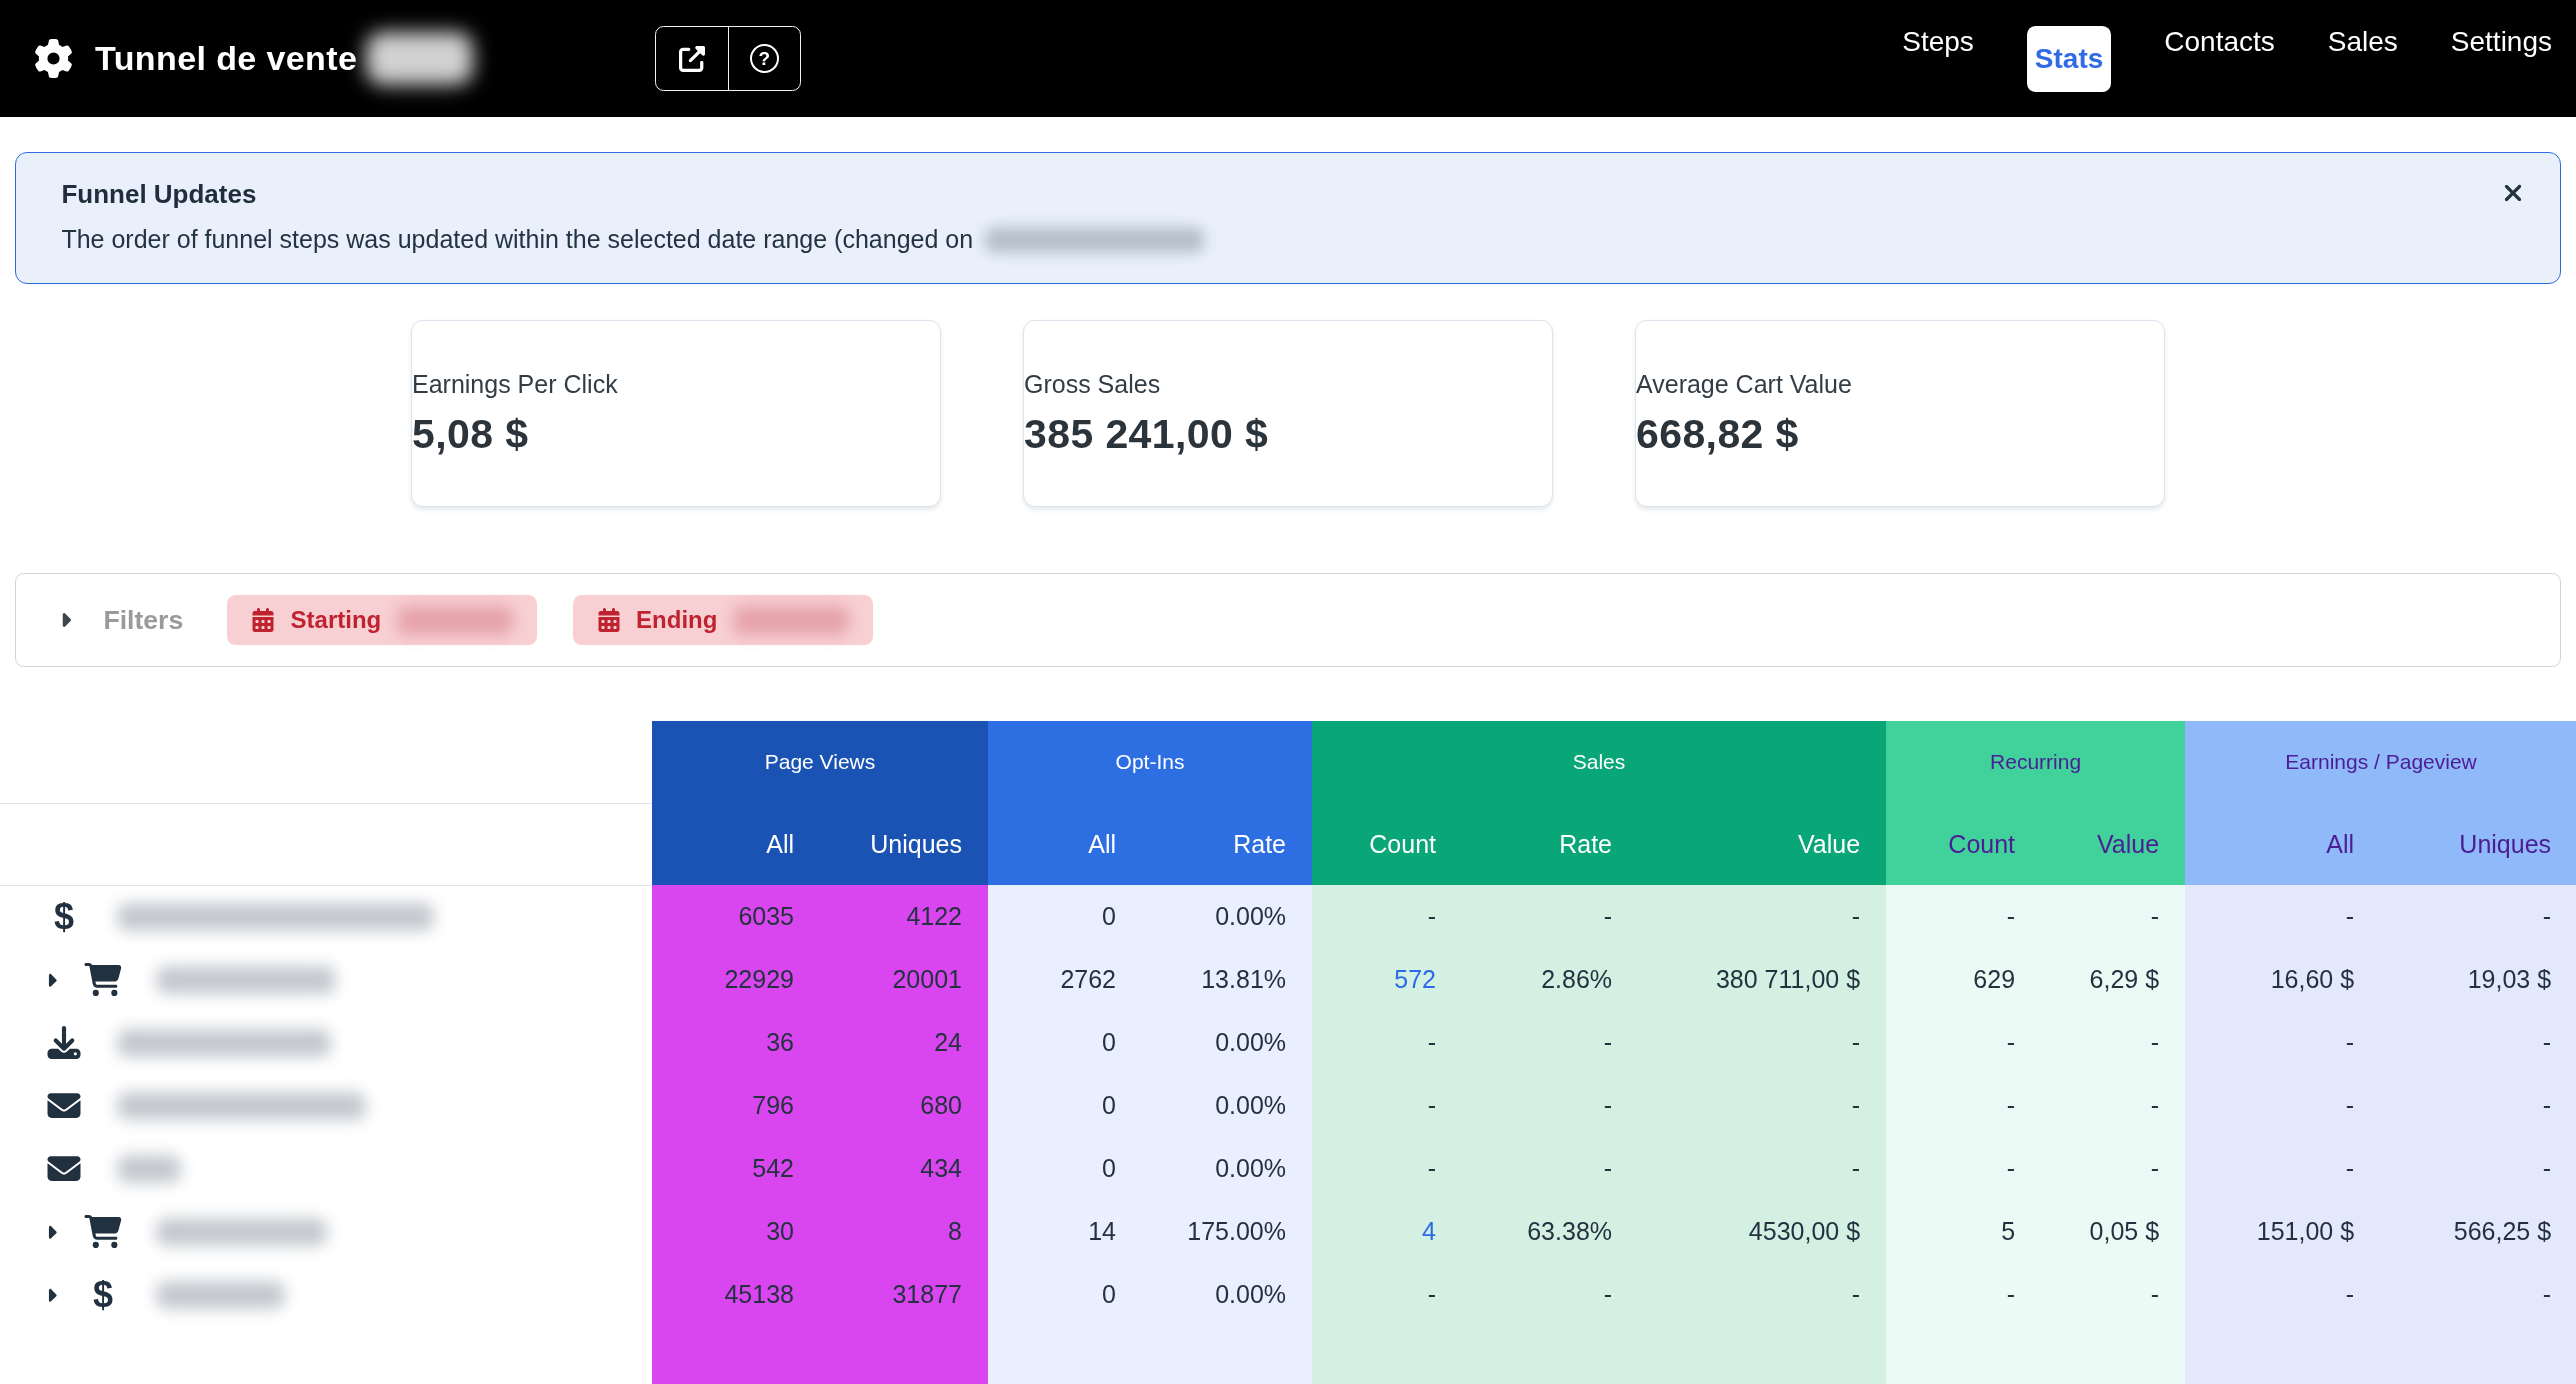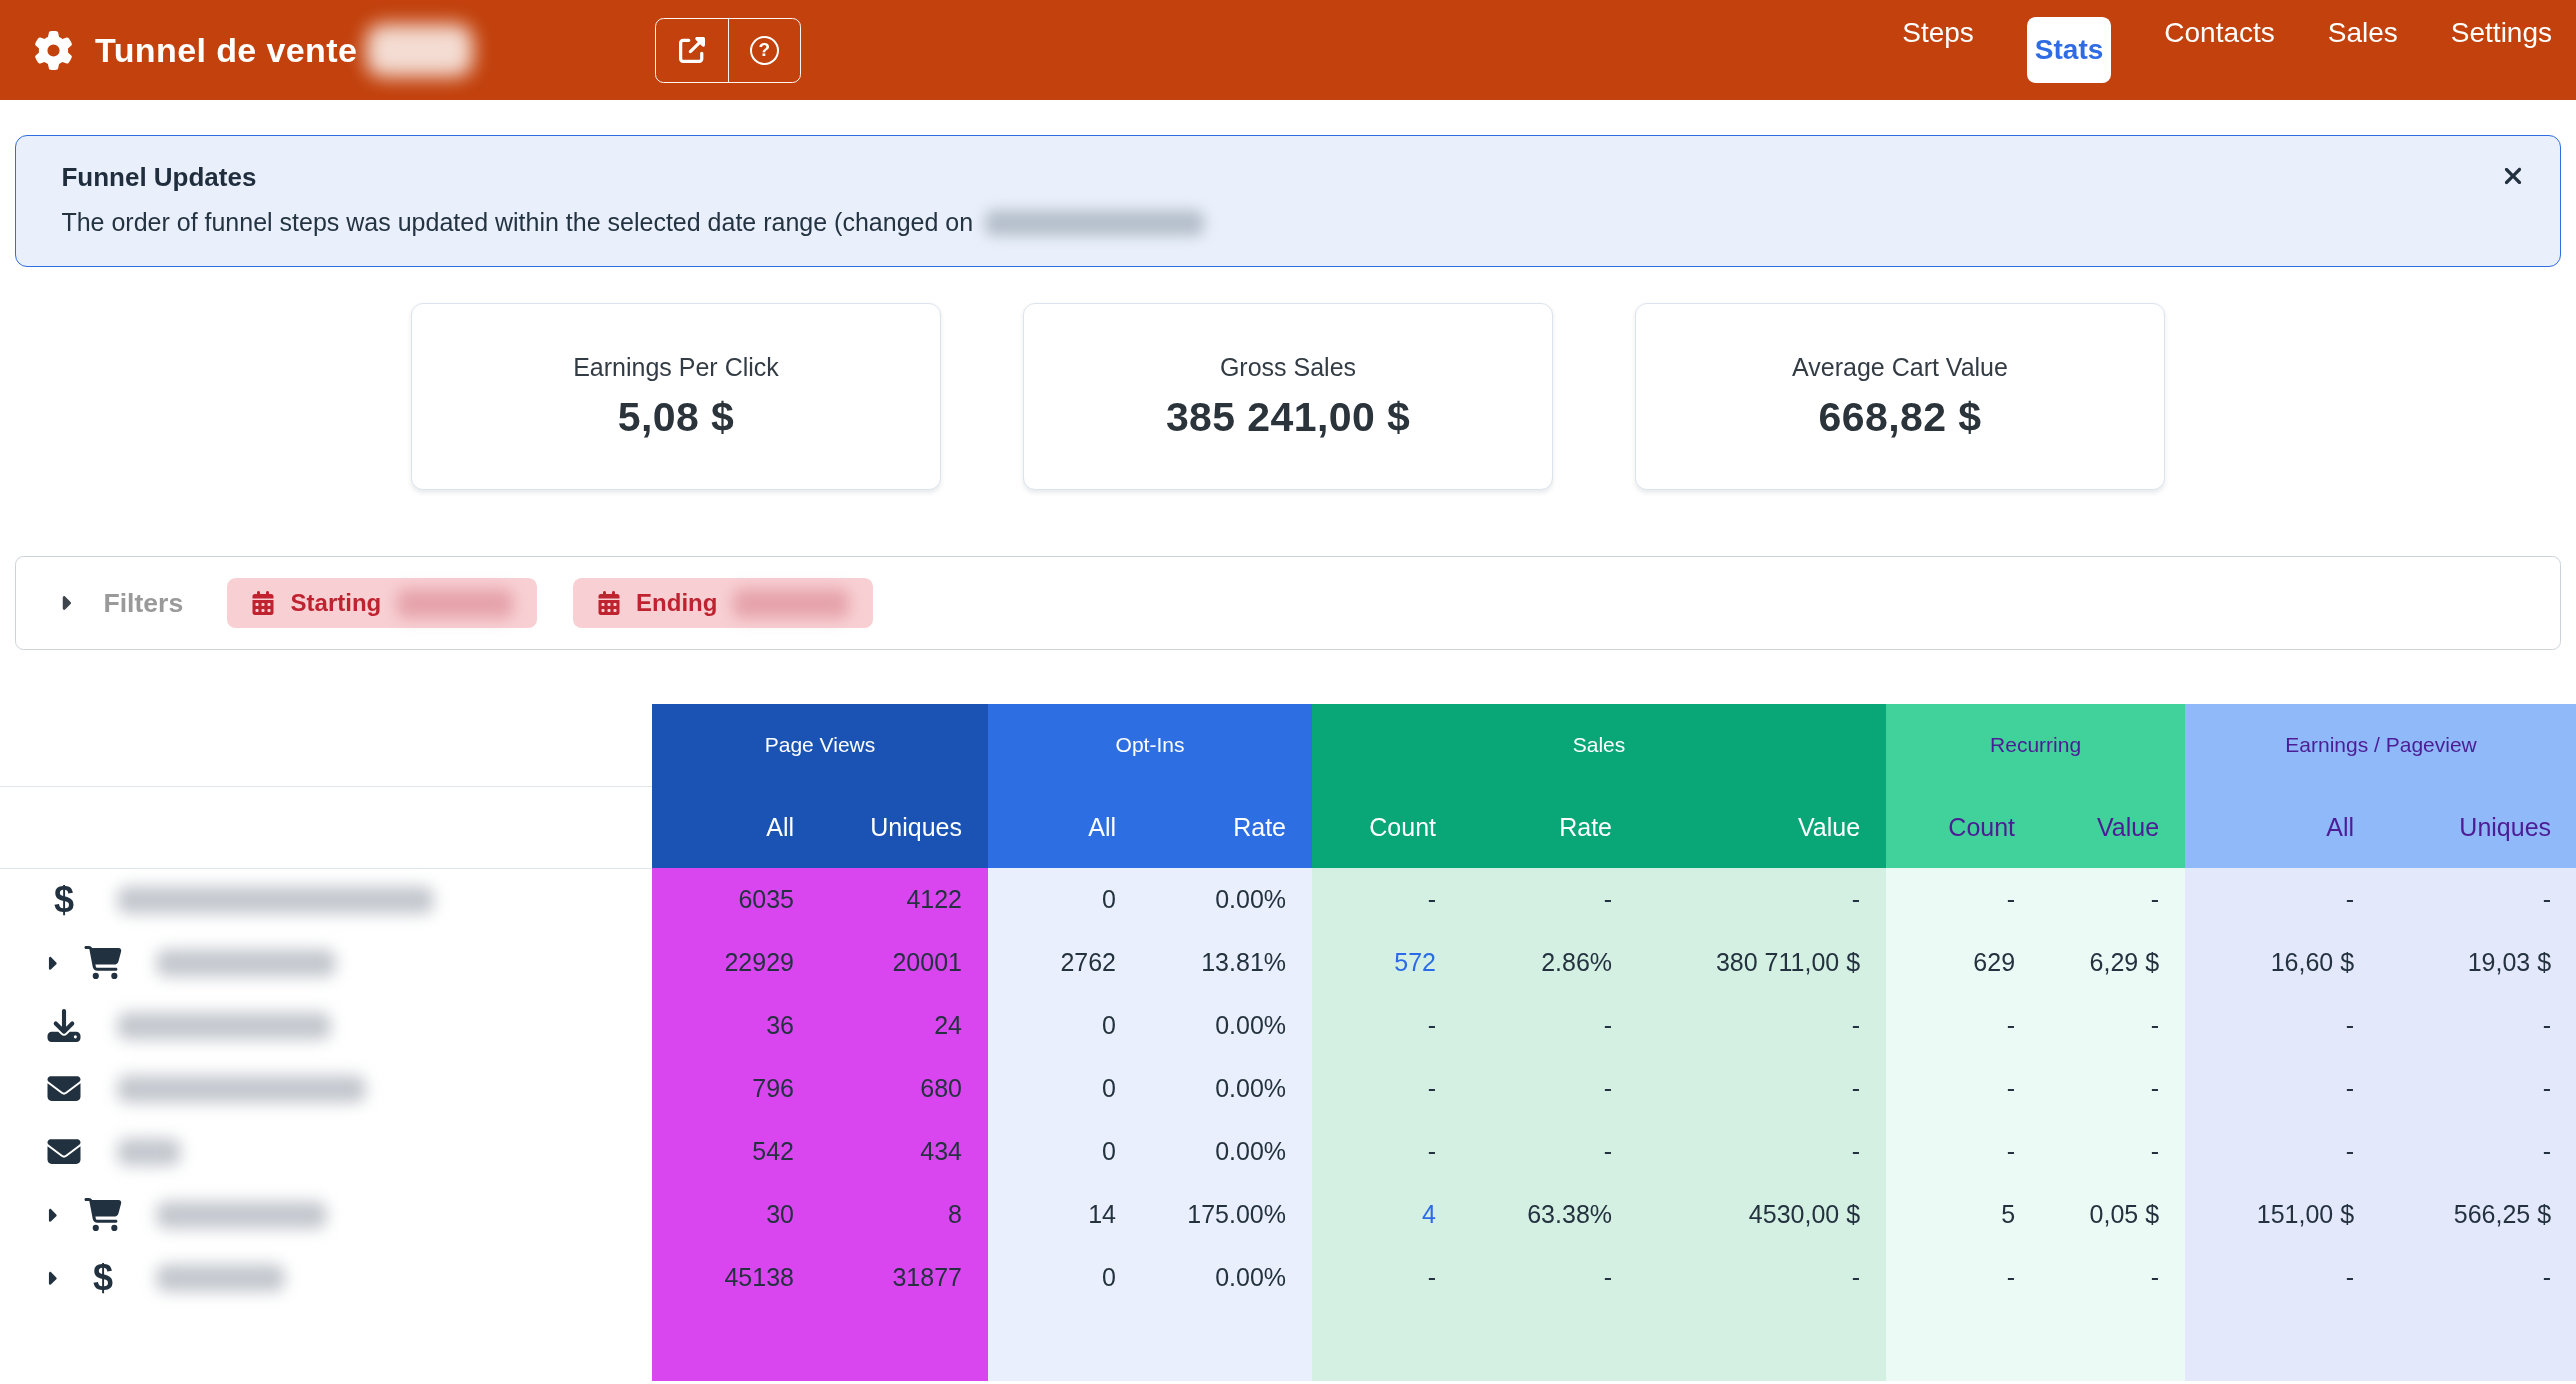--- a/index.html
+++ b/index.html
@@ -7,21 +7,21 @@
   body {
     width:2576px; height:1384px; overflow:hidden;
     background:#ffffff;
     font-family:"Liberation Sans","DejaVu Sans",sans-serif;
     color:#253341;
   }
   svg { display:block; }
 
   
   .navbar{
-    height:100px; background:#c2410c; display:flex; align-items:center;
+    height:117px; background:#000000; display:flex; align-items:center;
     padding:0 24px 0 34px;
   }
   .gear{ width:39px; height:39px; fill:#ffffff; }
   .app-title{ margin-left:22px; font-size:34px; font-weight:700; color:#ffffff; letter-spacing:0.4px; }
   .title-blob{ margin-left:8.6px; width:107px; height:53px; border-radius:17px;
     background:rgba(255,255,255,.82); filter:blur(9.4px); }
   .nav-btn-group{
     margin-left:182px; display:flex; border:1.7px solid rgba(255,255,255,.95);
     border-radius:8.6px; overflow:hidden; height:65px;
   }
@@ -51,21 +51,21 @@
     background:#9aa5b1; opacity:.65; filter:blur(6.9px); }
   .alert-close{ position:absolute; top:22px; right:29px; background:none; border:none; cursor:pointer; padding:5.1px; }
   .alert-close svg{ width:26px; height:26px; fill:#22313f; }
 
   
   .cards{ display:flex; justify-content:center; gap:82px; margin-top:36px; }
   .card{
     width:530px; height:187px; background:#ffffff;
     border:1.7px solid #dbe3ec; border-radius:12px;
     box-shadow:0 2.6px 4.3px rgba(30,45,65,.10);
-    display:flex; flex-direction:column; align-items:center; justify-content:center; gap:12px;
+    display:flex; flex-direction:column; align-items:flex-start; justify-content:center; gap:12px;
   }
   .card-label{ font-size:25px; color:#333c44; }
   .card-value{ font-size:41px; font-weight:700; color:#2b333b; letter-spacing:0.4px; }
 
   
   .filters{
     margin:66px 15.4px 0; height:94px;
     border:1.7px solid #ccd3da; border-radius:8.6px;
     display:flex; align-items:center; padding:0 26px 0 41px;
   }

